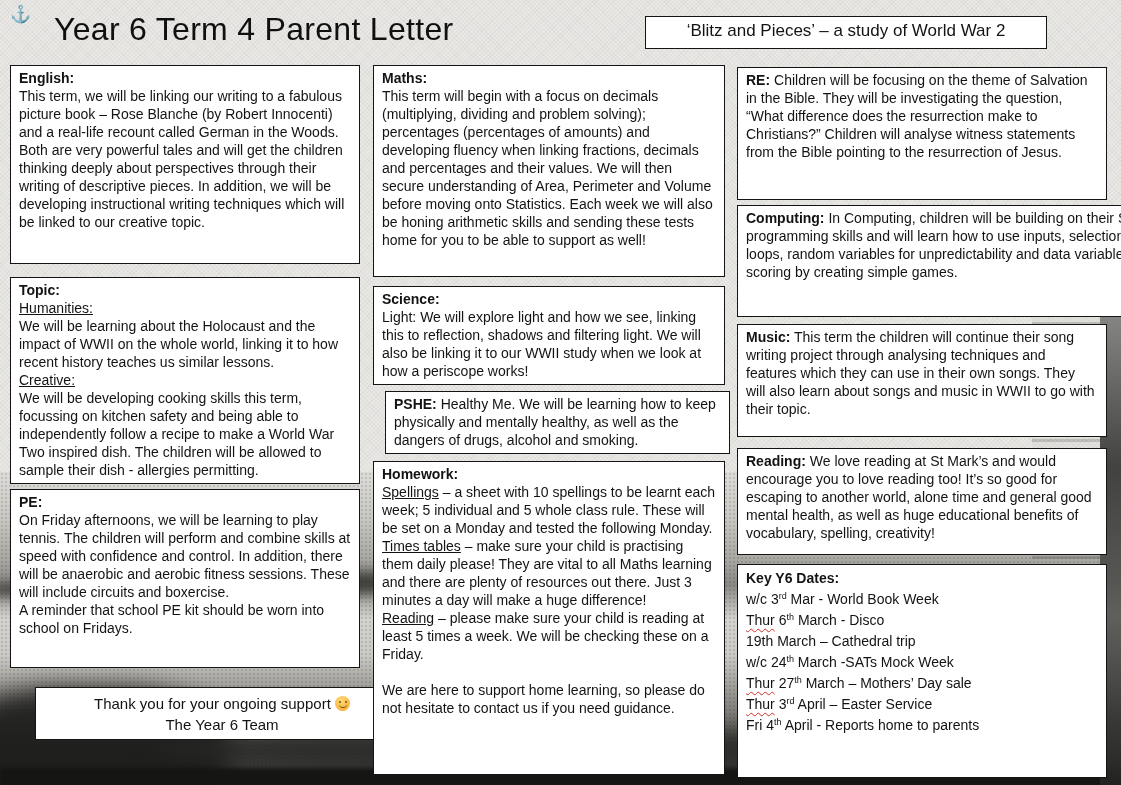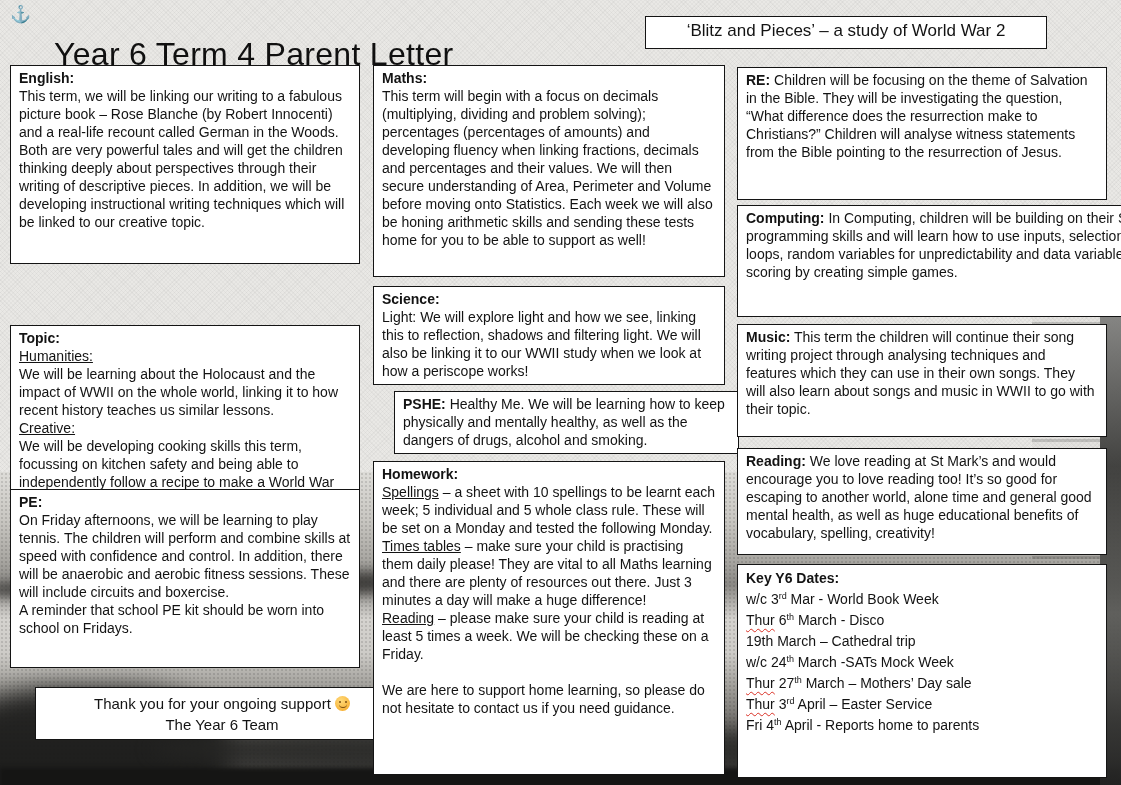--- a/index.html
+++ b/index.html
@@ -32,44 +32,44 @@
   #b3 { left:150px; top:728px; width:760px; height:42px; background:#262624; border-radius:50%; filter:blur(9px); opacity:.8; }
   #b4 { left:820px; top:695px; width:340px; height:60px; background:#2c2c2a; border-radius:50%; filter:blur(10px); opacity:.75; }
   #b5 { left:0; top:768px; width:1121px; height:20px; background:#151514; filter:blur(2px); }
   #b6 { left:1100px; top:295px; width:21px; height:490px; background:linear-gradient(180deg,#8a8a88,#3a3a38 35%,#5a5a57 65%,#232322); opacity:.95; }
   #b7 { left:1032px; top:268px; width:68px; height:320px;
         background:repeating-linear-gradient(180deg, rgba(45,45,43,.4) 0 3px, rgba(170,168,163,.18) 3px 9px);
         opacity:.55; filter:blur(.5px); }
 
   
   .anchor { position:absolute; z-index:2; left:10px; top:4px; font-size:17px; color:#3f8fd0; }
-  .title  { position:absolute; z-index:2; left:54px; top:11px; font-size:32px; font-weight:400; color:#101010; letter-spacing:.3px;margin-top:25px; }
+  .title  { position:absolute; z-index:2; left:54px; top:11px; font-size:32px; font-weight:400; color:#101010; letter-spacing:.3px; }
 
   .box {
     position: absolute; z-index: 2;
     background: #fff;
     border: 1.5px solid #141414;
     padding: 3px 8px 4px;
     font-size: 14px; line-height: 18px; color: #131313;
   }
   .h { font-weight: bold; }
   .u { text-decoration: underline; }
   .center { text-align: center; }
   .gap { height: 18px; }
 
   #banner  { left:645px; top:16px;  width:402px; min-height:33px; text-align:center; font-size:17px; padding-top:5px; }
 
   #english { left:10px;  top:65px;  width:350px; min-height:199px; }
-  #topic   { left:10px;  top:277px; width:350px; min-height:207px;margin-top:48px; }
+  #topic   { left:10px;  top:277px; width:350px; min-height:207px; }
   #pe      { left:10px;  top:489px; width:350px; min-height:179px; }
   #thanks  { left:35px;  top:687px; width:374px; min-height:46px; font-size:15px; line-height:21px; padding-top:5px; }
 
   #maths    { left:373px; top:65px;  width:352px; min-height:212px; }
   #science  { left:373px; top:286px; width:352px; min-height:97px; }
-  #pshe     { left:394px; top:391px; width:345px; min-height:63px; }
+  #pshe     { left:385px; top:391px; width:345px; min-height:63px; }
   #homework { left:373px; top:461px; width:352px; min-height:314px; }
 
   #re        { left:737px; top:67px;  width:370px; min-height:133px; }
   #computing { left:737px; top:205px; width:440px; min-height:112px; }
   #music     { left:737px; top:324px; width:370px; min-height:113px; }
   #reading   { left:737px; top:448px; width:370px; min-height:107px; }
   #dates     { left:737px; top:564px; width:370px; min-height:214px; line-height:21px; }
 
   #dates sup { font-size:9px; line-height:0; vertical-align:5px; }
   .thur {

